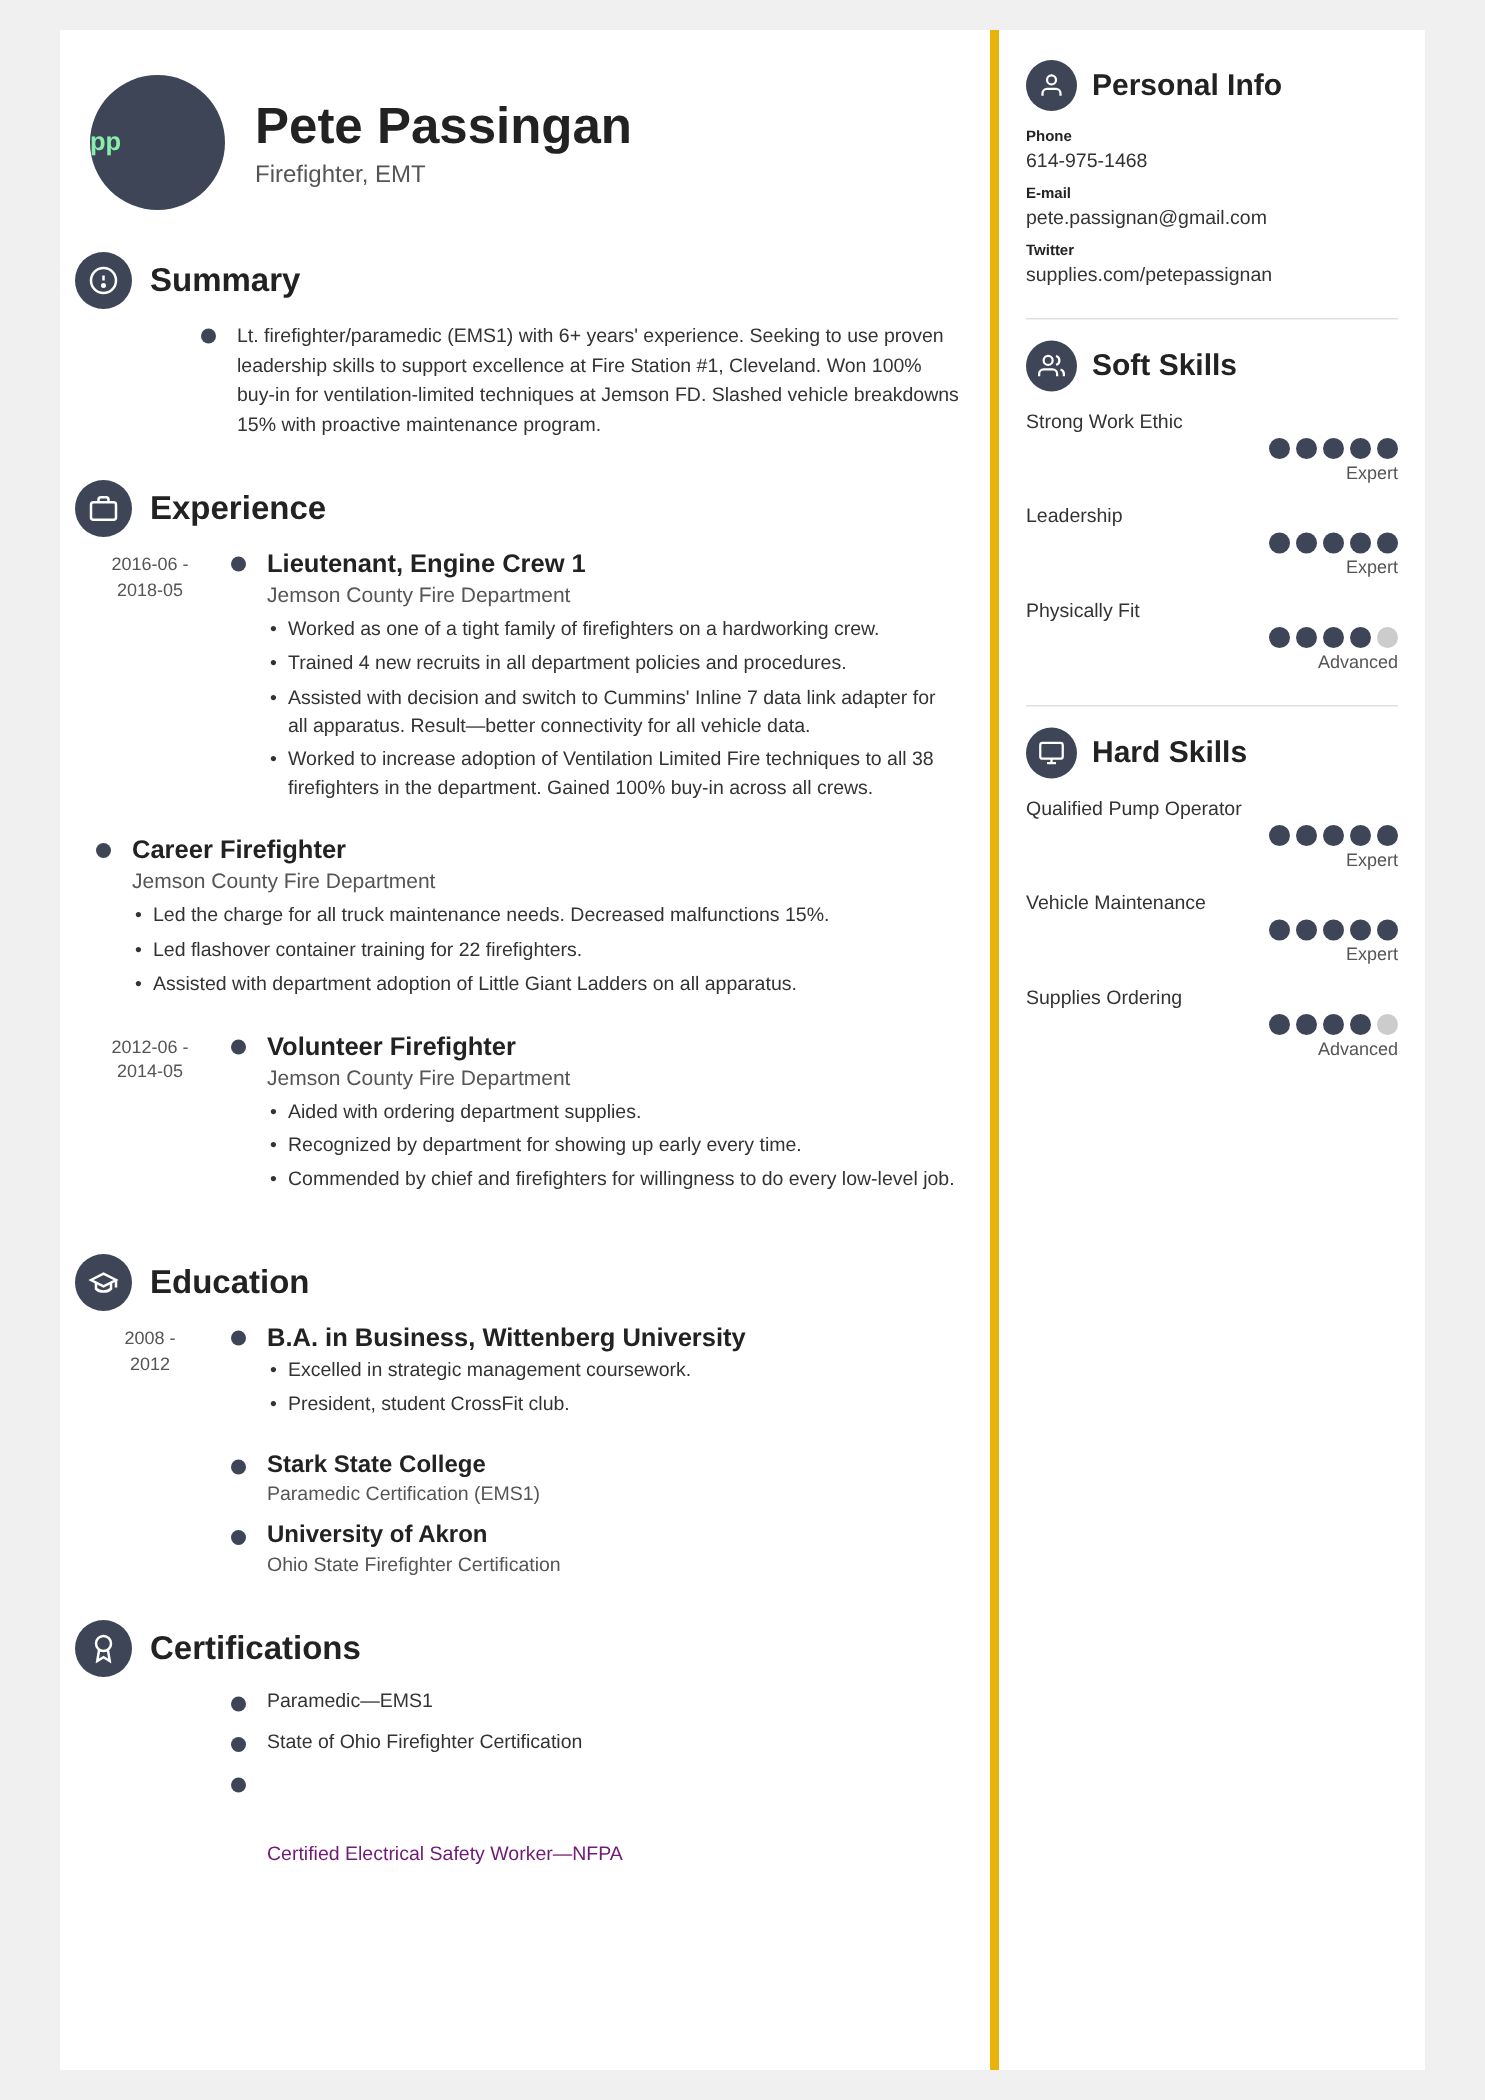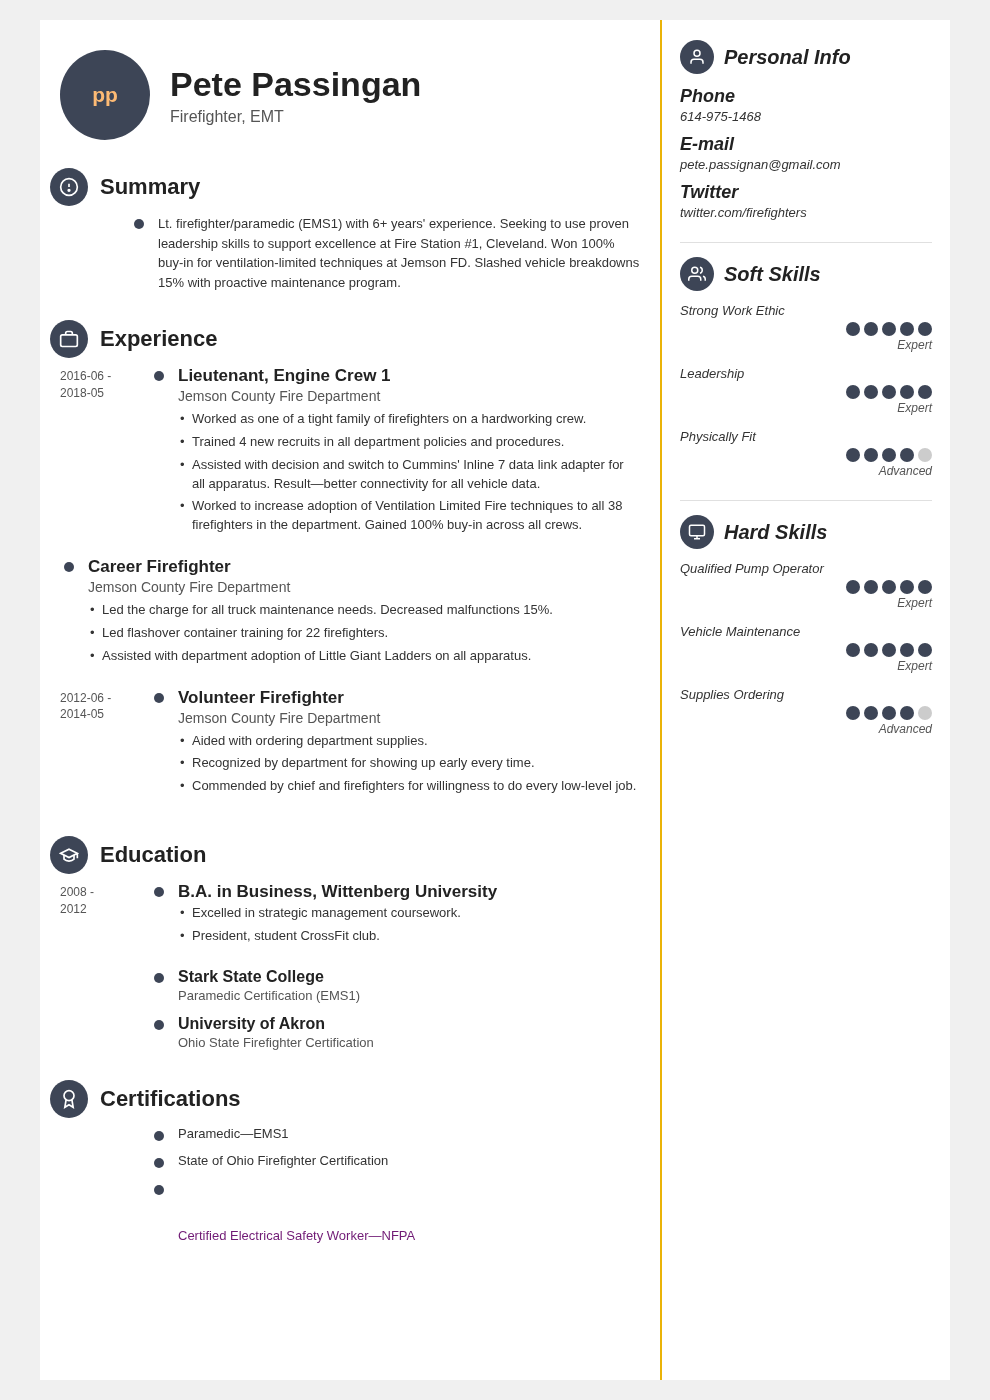--- a/index.html
+++ b/index.html
@@ -30,23 +30,23 @@
       padding: 0 20px 20px 20px;
       gap: 20px;
     }
     .avatar {
       width: 90px;
       height: 90px;
       border-radius: 50%;
       background: #3d4556;
       display: flex;
       align-items: center;
-      justify-content: center;
-      color: #fdba74;
-      font-size: 21px;
+      justify-content: flex-start;
+      color: #86efac;
+      font-size: 17px;
       font-weight: bold;
       flex-shrink: 0;
     }
     .header-text h1 {
       font-size: 34px;
       font-weight: bold;
       color: #222;
     }
     .header-text p {
       font-size: 16px;
@@ -91,21 +91,21 @@
       margin-bottom: 18px;
       position: relative;
     }
     .date-col {
       width: 90px;
       min-width: 90px;
       font-size: 12px;
       color: #555;
       padding-top: 2px;
       line-height: 1.4;
-      text-align: left;
+      text-align: center;
       padding-right: 10px;
     }
     .dot-col {
       width: 18px;
       min-width: 18px;
       display: flex;
       flex-direction: column;
       align-items: center;
       padding-top: 5px;
     }
@@ -202,23 +202,22 @@
     }
     .nodatetime-sub {
       font-size: 13px;
       color: #555;
     }
     
     .right-col {
       width: 290px;
       min-width: 290px;
       background: #fff;
-      border-left: 2px solid #eab308;
+      border-left: 6px solid #eab308;
       padding: 20px 18px 20px 18px;
-      font-style: italic;
     }
     .right-section {
       margin-bottom: 22px;
     }
     .right-section-header {
       display: flex;
       align-items: center;
       gap: 10px;
       margin-bottom: 12px;
     }
@@ -233,21 +232,21 @@
       color: #fff;
       font-size: 16px;
       flex-shrink: 0;
     }
     .right-section-title {
       font-size: 20px;
       font-weight: bold;
       color: #222;
     }
     .info-label {
-      font-size: 18px;
+      font-size: 10px;
       font-weight: bold;
       color: #222;
       margin-bottom: 2px;
     }
     .info-value {
       font-size: 13px;
       color: #333;
       margin-bottom: 10px;
     }
     
@@ -488,21 +487,21 @@
           <div>
     <div class="info-label">Phone</div>
     <div class="info-value">614-975-1468</div>
   </div>
           <div>
     <div class="info-label">E-mail</div>
     <div class="info-value">pete.passignan@gmail.com</div>
   </div>
           <div>
     <div class="info-label">Twitter</div>
-    <div class="info-value">twitter.com/firefighters</div>
+    <div class="info-value">supplies.com/petepassignan</div>
   </div>
         </div>
     </div>
 
     <hr class="divider">
 
     <div class="right-section">
       <div class="right-section-header">
         <div class="right-icon">
           <svg width="18" height="18" viewBox="0 0 24 24" fill="none" stroke="white" stroke-width="2">

